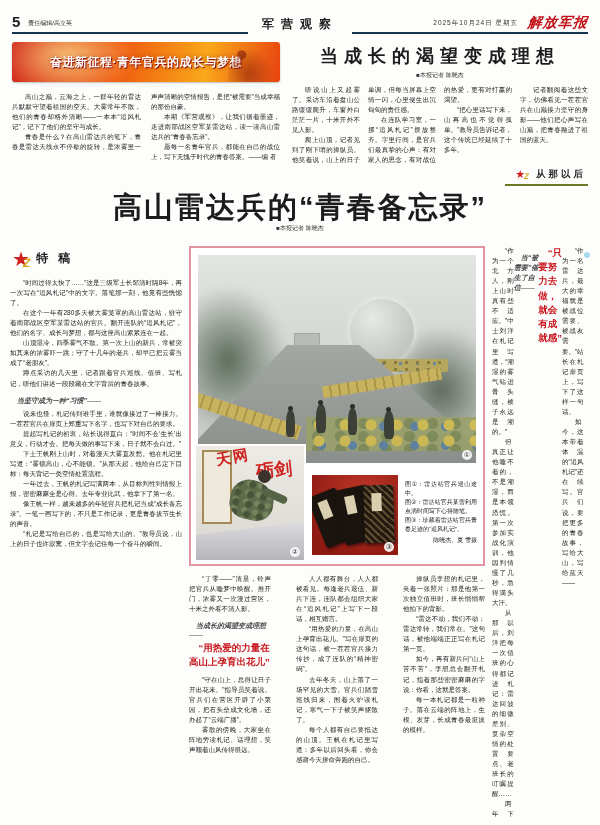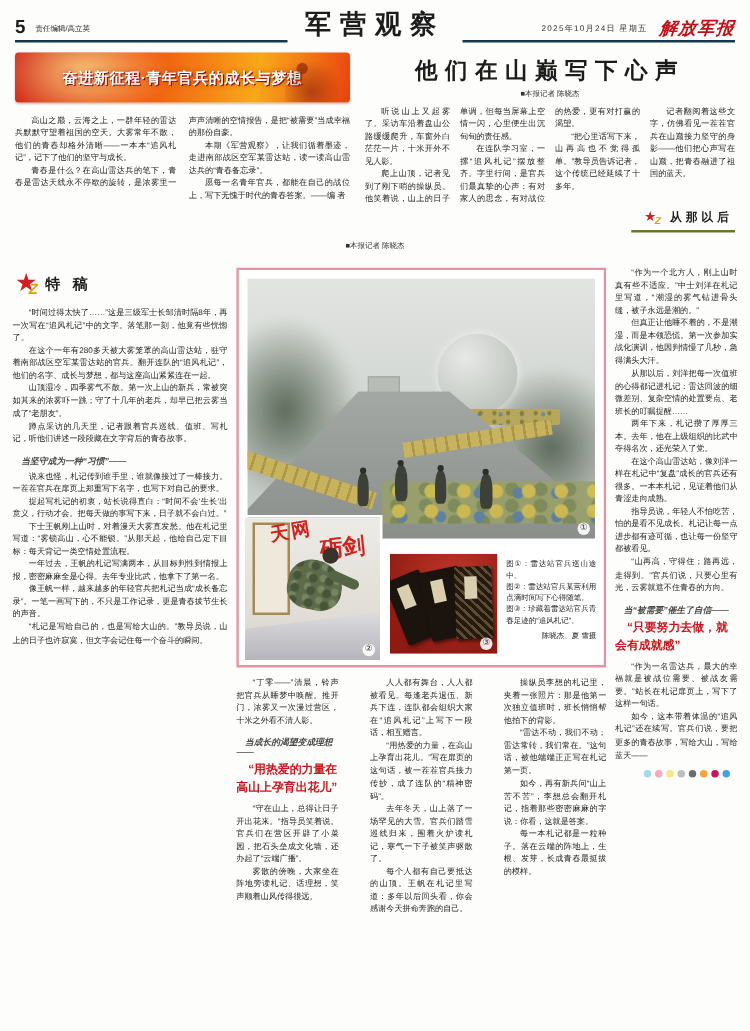--- a/index.html
+++ b/index.html
@@ -3,21 +3,21 @@
 <meta charset="utf-8">
 <style>
   html,body{margin:0;padding:0;background:#e9e7e2;}
   .page{width:600px;height:825px;background:#fdfdfb;position:relative;overflow:hidden;
         font-family:"Liberation Sans","DejaVu Sans",sans-serif;color:#1c1c1c;margin:0 auto;}
   
   .hdr{display:flex;align-items:flex-end;padding:8px 12px 0 12px;height:26px;}
   .hdr-left{flex:1;display:flex;align-items:flex-end;gap:8px;border-bottom:2px solid #17364f;padding-bottom:3px;}
   .pagenum{font-size:15px;font-weight:bold;line-height:1;}
   .editor{font-size:6px;color:#222;padding-bottom:1px;}
-  .hdr-center{padding:0 14px 1px 14px;font-size:21px;font-weight:900;letter-spacing:7px;white-space:nowrap;}
+  .hdr-center{padding:0 14px 1px 14px;font-size:12px;font-weight:900;letter-spacing:7px;white-space:nowrap;}
   .hdr-right{flex:1;display:flex;align-items:flex-end;justify-content:flex-end;gap:10px;border-bottom:2px solid #17364f;padding-bottom:3px;}
   .date{font-size:6.5px;letter-spacing:1px;color:#333;padding-bottom:1px;}
   .masthead{font-size:14px;font-weight:900;color:#c1121a;font-style:italic;letter-spacing:1px;transform:skewX(-6deg);line-height:1;}
   
   .top{display:flex;gap:12px;padding:8px 12px 0 12px;height:140px;}
   .top-left{width:268px;display:flex;flex-direction:column;}
   .banner{height:40px;border-radius:3px;position:relative;overflow:hidden;
           background:linear-gradient(100deg,#cf2218 0%,#ef5a0e 40%,#f9a81b 72%,#e8430f 100%);
           display:flex;align-items:center;justify-content:center;box-shadow:0 1px 2px rgba(0,0,0,.25);}
   .banner::before{content:"";position:absolute;left:-20px;top:-30px;width:150px;height:90px;
@@ -43,21 +43,21 @@
   .main{display:flex;gap:7px;padding:6px 10px 0 10px;height:572px;overflow:hidden;}
   .tinytext p{margin:0;font-size:6.5px;line-height:1.55;text-align:justify;text-indent:2em;color:#222;}
   .col-left{width:172px;overflow:hidden;}
   .feature-label{display:flex;align-items:center;gap:6px;margin:2px 0 8px 2px;}
   .feature-label .star-red{font-size:20px;}
   .feature-label .z-gold{font-size:12px;margin-left:-13px;margin-top:8px;}
   .label-text{font-size:12px;font-weight:900;letter-spacing:10px;}
   .kicker{font-size:7px;font-weight:bold;font-style:italic;color:#4a4a4a;margin:7px 0 3px 0;text-indent:1em;}
   .red-head{color:#c8171e;font-size:9.5px;font-weight:900;line-height:1.5;margin:0 0 5px 0;text-indent:1em;}
   .col-center{width:296px;overflow:hidden;}
-  .col-right{flex:1;overflow:hidden;display:flex;flex-direction:column;}
+  .col-right{flex:1;overflow:hidden;display:flex;flex-direction:row;}
   
   .photo-box{border:2px solid #e493a0;height:316px;position:relative;background:#fff;}
   .photo-main{position:absolute;left:7px;top:7px;width:278px;height:208px;overflow:hidden;
           background:linear-gradient(180deg,#e2e5e1 0%,#d0d4d0 55%,#c6cac6 100%);}
   .trees{position:absolute;border-radius:50%;filter:blur(4px);}
   .t1{left:-30px;top:30px;width:120px;height:150px;background:radial-gradient(ellipse,rgba(72,88,70,.85),transparent 70%);}
   .t2{right:-25px;top:70px;width:120px;height:130px;background:radial-gradient(ellipse,rgba(66,80,64,.8),transparent 70%);}
   .t3{left:55px;top:95px;width:70px;height:70px;background:radial-gradient(ellipse,rgba(80,95,78,.6),transparent 70%);}
   .dome{position:absolute;left:152px;top:44px;width:64px;height:64px;border-radius:50%;
           background:radial-gradient(circle at 35% 30%,#e6e9e5,#c3c7c2 70%,#b7bbb6);
@@ -138,38 +138,39 @@
         <span>奋进新征程·青年官兵的成长与梦想</span>
       </div>
       <div class="cols2 tinytext">
           <p>高山之巅，云海之上，一群年轻的雷达兵默默守望着祖国的空天。大雾常年不散，他们的青春却格外清晰——一本本“追风札记”，记下了他们的坚守与成长。</p>
           <p>青春是什么？在高山雷达兵的笔下，青春是雷达天线永不停歇的旋转，是浓雾里一声声清晰的空情报告，是把“被需要”当成幸福的那份自豪。</p>
           <p>本期《军营观察》，让我们循着墨迹，走进南部战区空军某雷达站，读一读高山雷达兵的“青春备忘录”。</p>
           <p>愿每一名青年官兵，都能在自己的战位上，写下无愧于时代的青春答案。——编 者</p>
         </div>
     </div>
     <div class="top-right">
-      <h2>他们在山巅写下心声</h2>
+      <h2>当成长的渴望变成理想</h2>
       <div class="byline">■本报记者 陈晓杰</div>
       <div class="cols4 tinytext">
           <p>听说山上又起雾了。采访车沿着盘山公路缓缓爬升，车窗外白茫茫一片，十米开外不见人影。</p>
           <p>爬上山顶，记者见到了刚下哨的操纵员。他笑着说，山上的日子单调，但每当屏幕上空情一闪，心里便生出沉甸甸的责任感。</p>
           <p>在连队学习室，一摞“追风札记”摆放整齐。字里行间，是官兵们最真挚的心声：有对家人的思念，有对战位的热爱，更有对打赢的渴望。</p>
           <p>“把心里话写下来，山再高也不觉得孤单。”教导员告诉记者，这个传统已经延续了十多年。</p>
           <p>记者翻阅着这些文字，仿佛看见一茬茬官兵在山巅接力坚守的身影——他们把心声写在山巅，把青春融进了祖国的蓝天。</p>
         </div>
       <div class="news-sample">
         <span class="star-red">★</span>
           <span class="z-gold">Z</span>
         <span>从那以后</span>
       </div>
     </div>
   </div>
 
   <div class="headline-block">
+    <h1>高山雷达兵的“青春备忘录”</h1>
     <div class="byline">■本报记者 陈晓杰</div>
   </div>
 
   <div class="main">
 
     <div class="col-left">
       <div class="feature-label">
         <span class="star-red">★</span>
           <span class="z-gold">Z</span>
         <span class="label-text">特稿</span>

